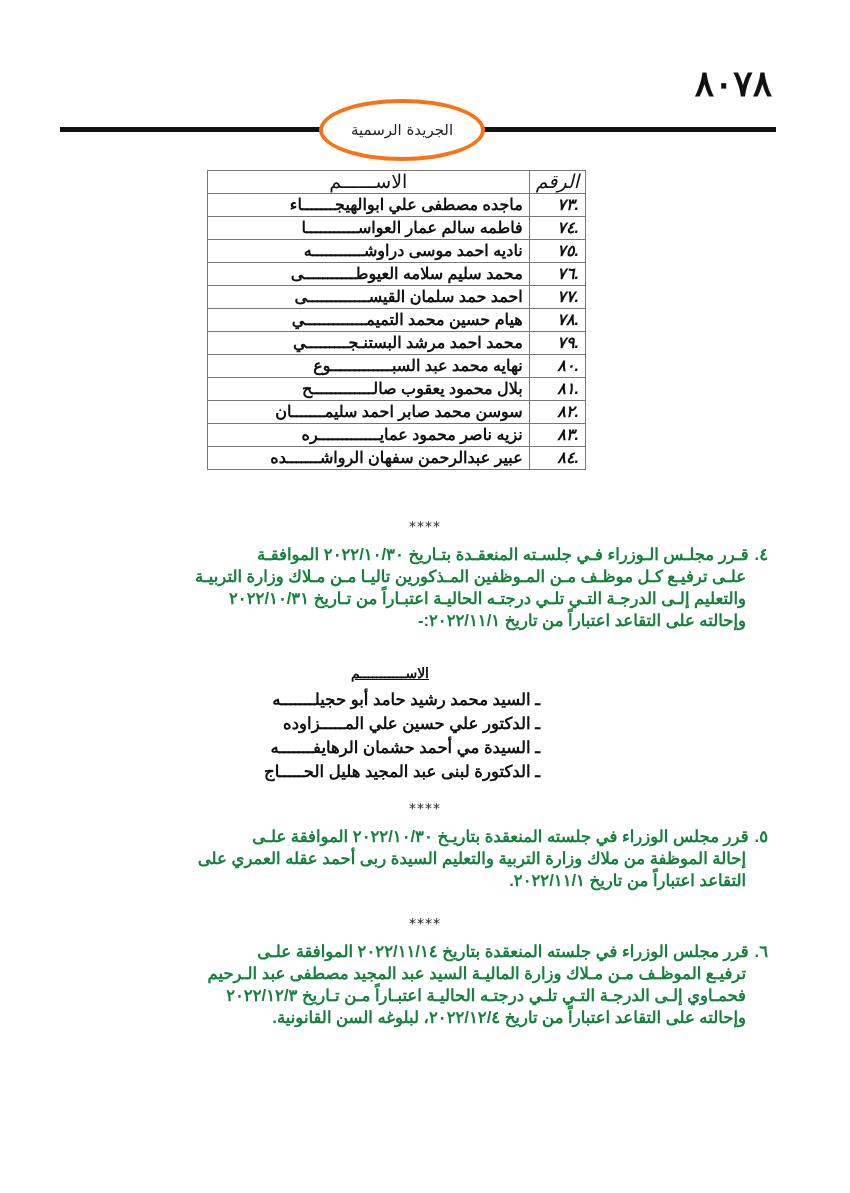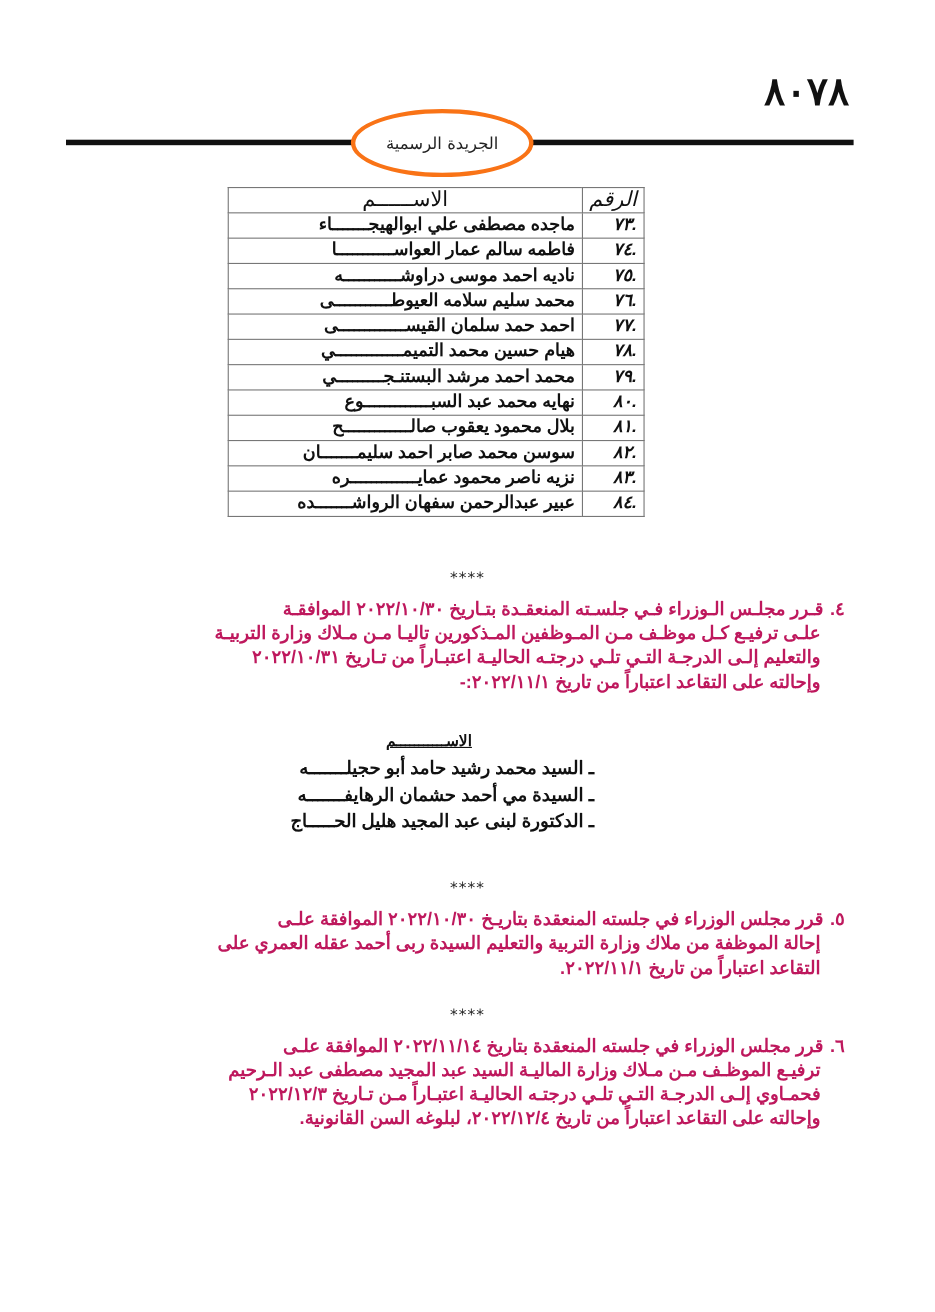--- a/index.html
+++ b/index.html
@@ -38,21 +38,21 @@
     table.names .num { width: 36px; text-align: right; white-space: nowrap; font-style: italic; }
     table.names .name { text-align: right; }
     table.names th.name { text-align: center; }
     .stars {
       position: absolute; left: 0; width: 850px; text-align: center;
       font-size: 14px; letter-spacing: 1px; color: #222;
     }
     .para {
       position: absolute; direction: rtl; text-align: justify;
       font-family: "Liberation Sans", sans-serif;
-      font-weight: bold; font-size: 16.5px; line-height: 22px; color: #be185d;
+      font-weight: bold; font-size: 16.5px; line-height: 22px; color: #15803d;
     }
     .para .item-no { margin-left: 6px; }
     .para .indent { display: block; padding-right: 22px; }
     .namelist {
       position: absolute; top: 661px; right: 310px; direction: rtl;
       font-family: "Liberation Sans", sans-serif;
       font-weight: bold; font-size: 16.5px; line-height: 24px; text-align: right;
     }
     .namelist .list-header {
       text-decoration: underline; text-align: center; width: 140px;
@@ -131,20 +131,21 @@
 <div class="para" style="top:543px; right:82px; width:660px;">
   <div><span class="item-no">٤.</span><span>قـرر مجلـس الـوزراء فـي جلسـته المنعقـدة بتـاريخ ٢٠٢٢/١٠/٣٠ الموافقـة</span></div>
   <span class="indent">علـى ترفيـع كـل موظـف مـن المـوظفين المـذكورين تاليـا مـن مـلاك وزارة التربيـة</span>
   <span class="indent">والتعليم إلـى الدرجـة التـي تلـي درجتـه الحاليـة اعتبـاراً من تـاريخ ٢٠٢٢/١٠/٣١</span>
   <span class="indent">وإحالته على التقاعد اعتباراً من تاريخ ٢٠٢٢/١١/١:-</span>
 </div>
 
 <div class="namelist">
   <div class="list-header">الاســـــــــــم</div>
   <div>ـ السيد محمد رشيد حامد أبو حجيلـــــــه</div>
+  <div>ـ الدكتور علي حسين علي المـــــزاوده</div>
   <div>ـ السيدة مي أحمد حشمان الرهايفـــــــه</div>
   <div>ـ الدكتورة لبنى عبد المجيد هليل الحـــــاج</div>
 </div>
 
 <div class="stars" style="top:800px;">****</div>
 <div class="para" style="top:825px; right:82px; width:680px;">
   <div><span class="item-no">٥.</span><span>قرر مجلس الوزراء في جلسته المنعقدة بتاريـخ ٢٠٢٢/١٠/٣٠ الموافقة علـى</span></div>
   <span class="indent">إحالة الموظفة من ملاك وزارة التربية والتعليم السيدة ربى أحمد عقله العمري على</span>
   <span class="indent">التقاعد اعتباراً من تاريخ ٢٠٢٢/١١/١.</span>
 </div>

